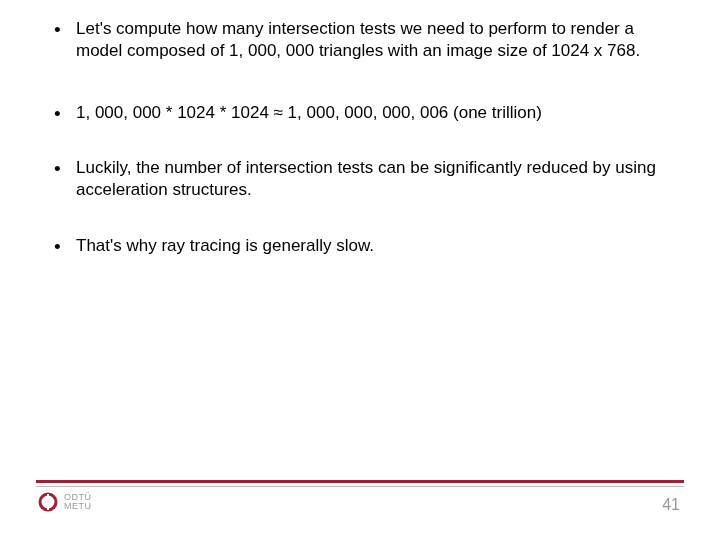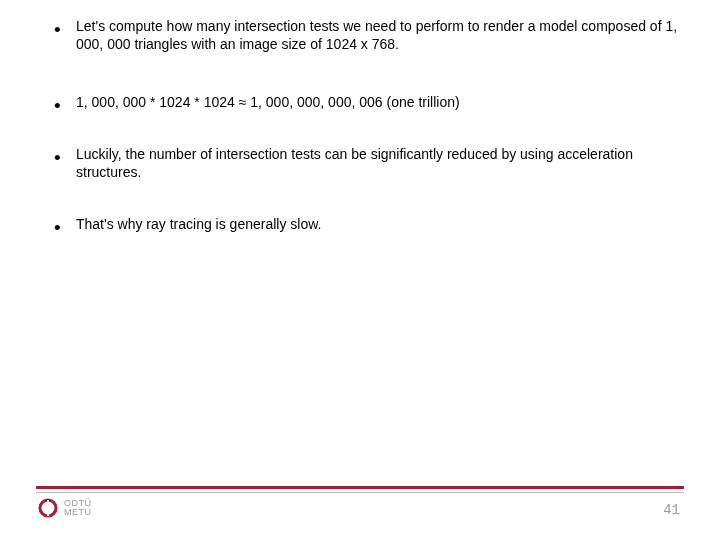--- a/index.html
+++ b/index.html
@@ -1,30 +1,30 @@
 <!DOCTYPE html>
 <html><head>
 <meta charset="utf-8">
 <style>
   * { margin: 0; padding: 0; box-sizing: border-box; }
   html, body { width: 720px; height: 540px; font-family: Arial, Helvetica, sans-serif; background: #fff; color: #000; }
   .slide { position: relative; width: 720px; height: 540px; padding: 18px 38px 0 38px; }
   .title { font-size: 34px; font-weight: 400; text-align: center; margin-top: 6px; margin-bottom: 16px; letter-spacing: 0.2px; }
   ul.bullets { list-style: none; padding-left: 16px; }
-  ul.bullets > li { position: relative; font-size: 14px; line-height: 1.28; padding-left: 22px; margin-bottom: 34px; }
+  ul.bullets > li { position: relative; font-size: 17px; line-height: 1.28; padding-left: 22px; margin-bottom: 34px; }
   ul.bullets > li::before { content: "•"; position: absolute; left: 0; top: 0; font-size: 19px; }
   ul.bullets > li:first-child { margin-bottom: 40px; }
-  .footer { position: absolute; left: 0; right: 0; bottom: 14px; height: 40px; }
+  .footer { position: absolute; left: 0; right: 0; bottom: 20px; height: 40px; }
   .rule-thick { position: absolute; left: 36px; right: 36px; top: 0; height: 3px; background: #a31f34; }
   .rule-thin  { position: absolute; left: 36px; right: 36px; top: 6px; height: 1px; background: #bbb; }
   .logo { position: absolute; left: 38px; top: 12px; display: flex; align-items: center; gap: 6px; }
   .logo-mark { width: 20px; height: 20px; }
   .logo-mark svg { width: 20px; height: 20px; display: block; }
   .logo-text { display: flex; flex-direction: column; line-height: 1; font-size: 9px; color: #9a9a9a; letter-spacing: 0.5px; }
-  .page-num { position: absolute; right: 40px; top: 16px; font-size: 14px; color: #9a9a9a; font-family: Liberation Mono, monospace; }
+  .page-num { position: absolute; right: 40px; top: 16px; font-size: 16px; color: #9a9a9a; }
 </style>
 </head>
 <body>
 
 <div class="slide">
 
 
   <ul class="bullets">
     <li>Let's compute how many intersection tests we need to perform to render a model composed of 1, 000, 000 triangles with an image size of 1024 x 768.</li>
     <li>1, 000, 000 * 1024 * 1024 ≈ 1, 000, 000, 000, 006 (one trillion)</li>

